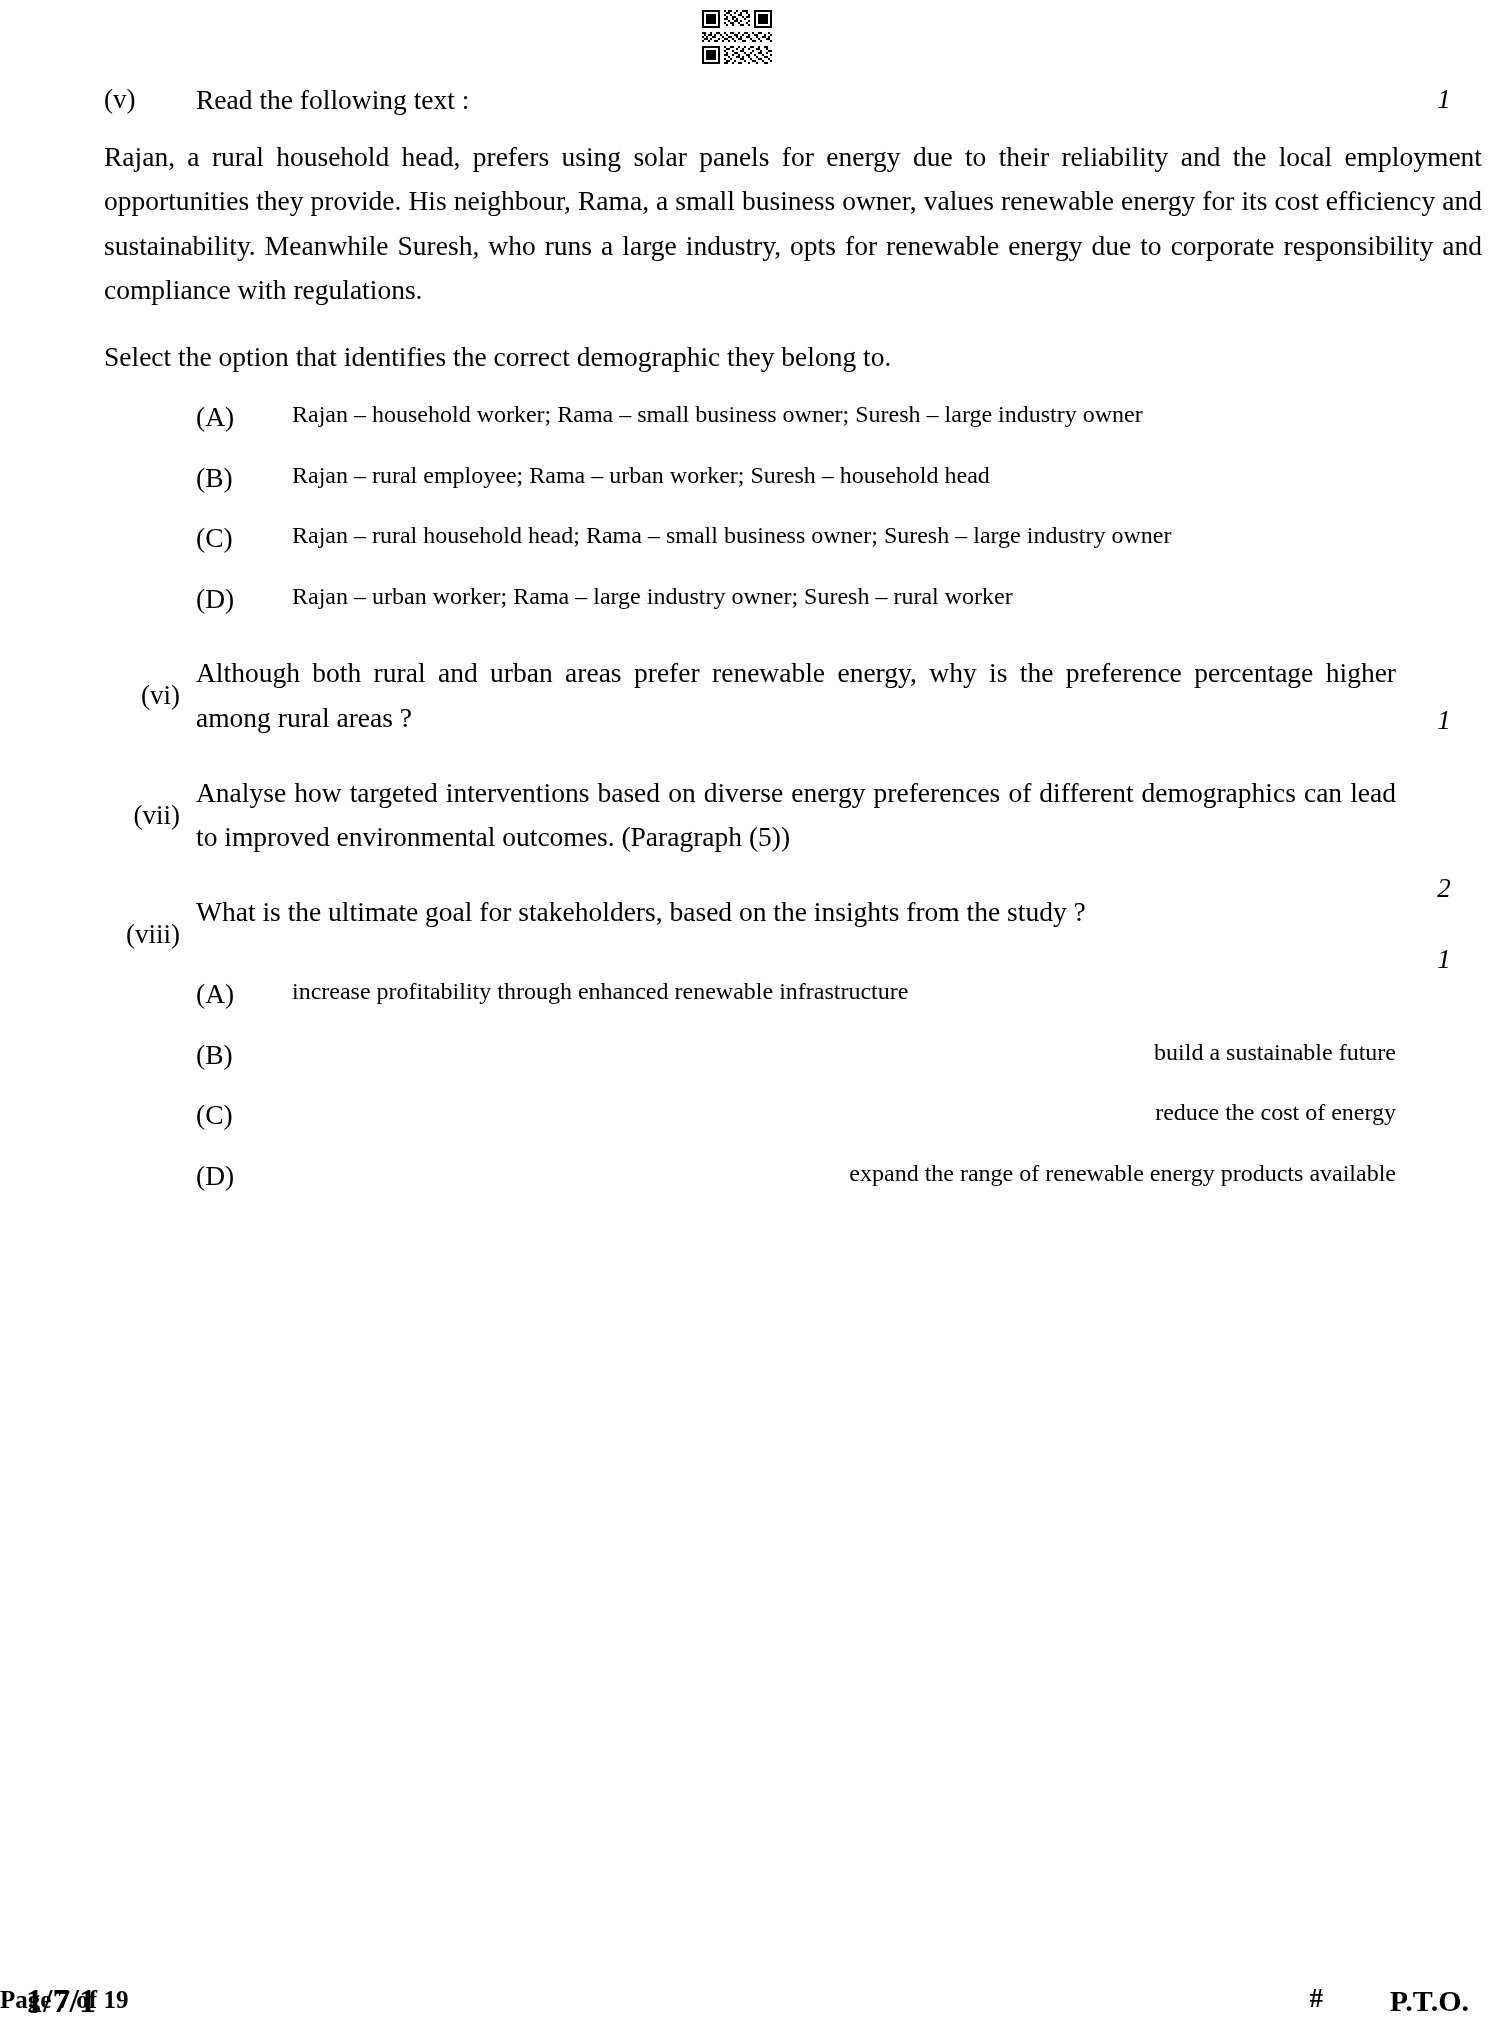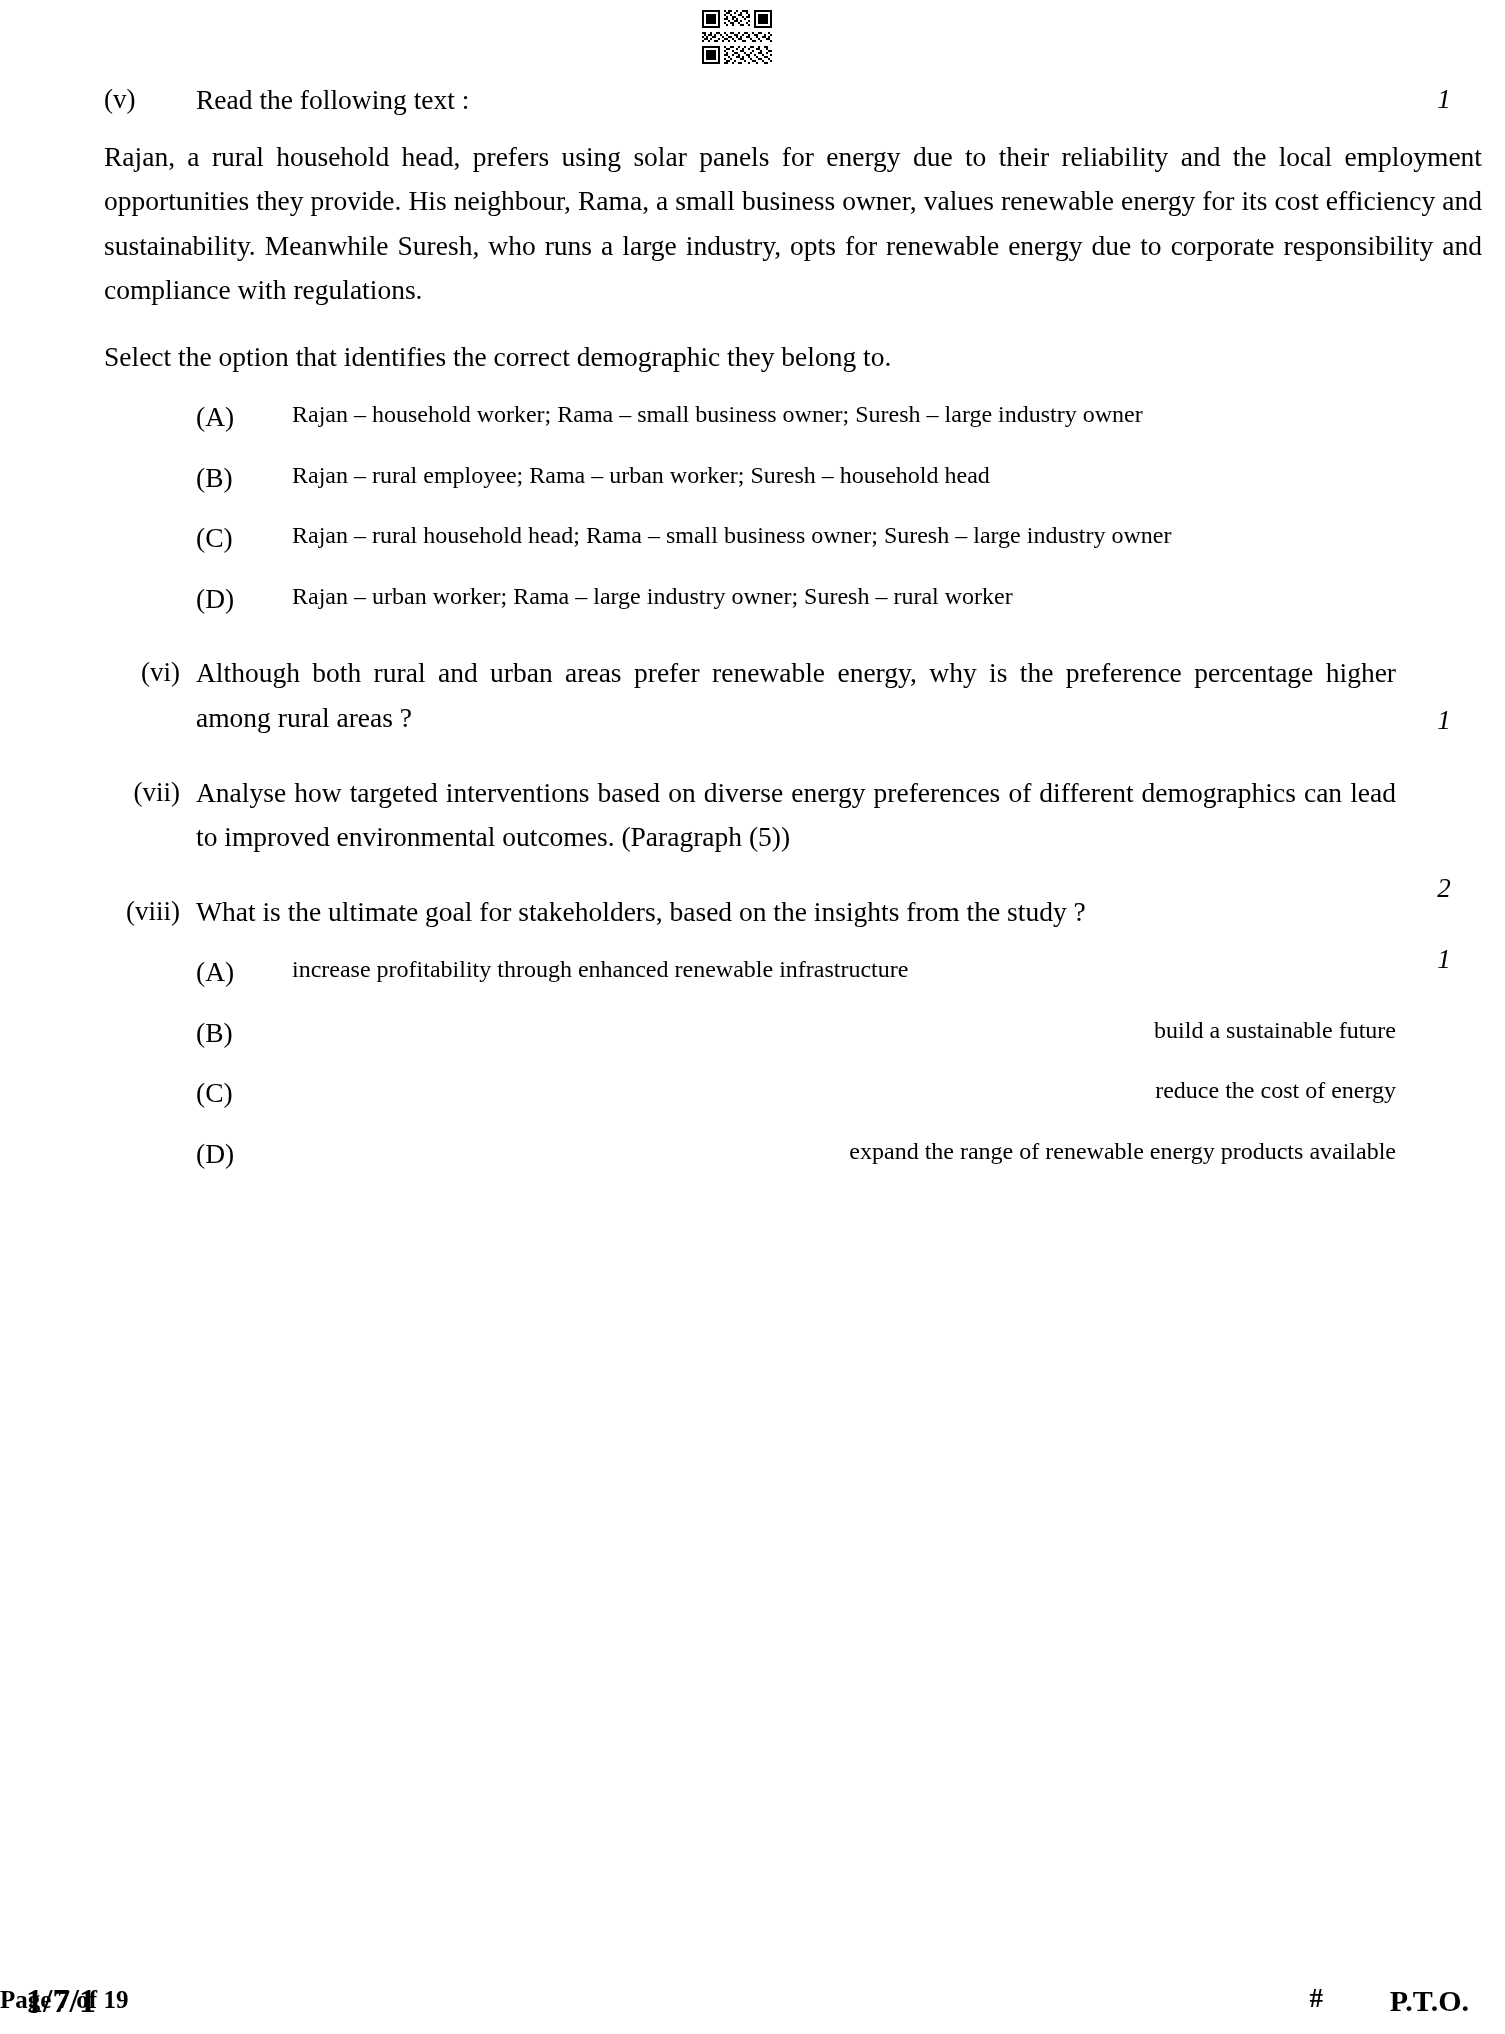--- a/index.html
+++ b/index.html
@@ -49,20 +49,21 @@
     flex: 0 0 92px;
     font-size: 27px;
     line-height: 1.62;
     text-align: left;
     padding-right: 6px;
     box-sizing: border-box;
   }
   .marker.right {
     text-align: right;
     padding-right: 16px;
+    margin-top: 23px;
   }
   .qtext {
     flex: 1 1 auto;
     font-size: 27.5px;
     line-height: 1.62;
     text-align: justify;
     text-justify: inter-word;
     padding-right: 86px;
     box-sizing: border-box;
   }

